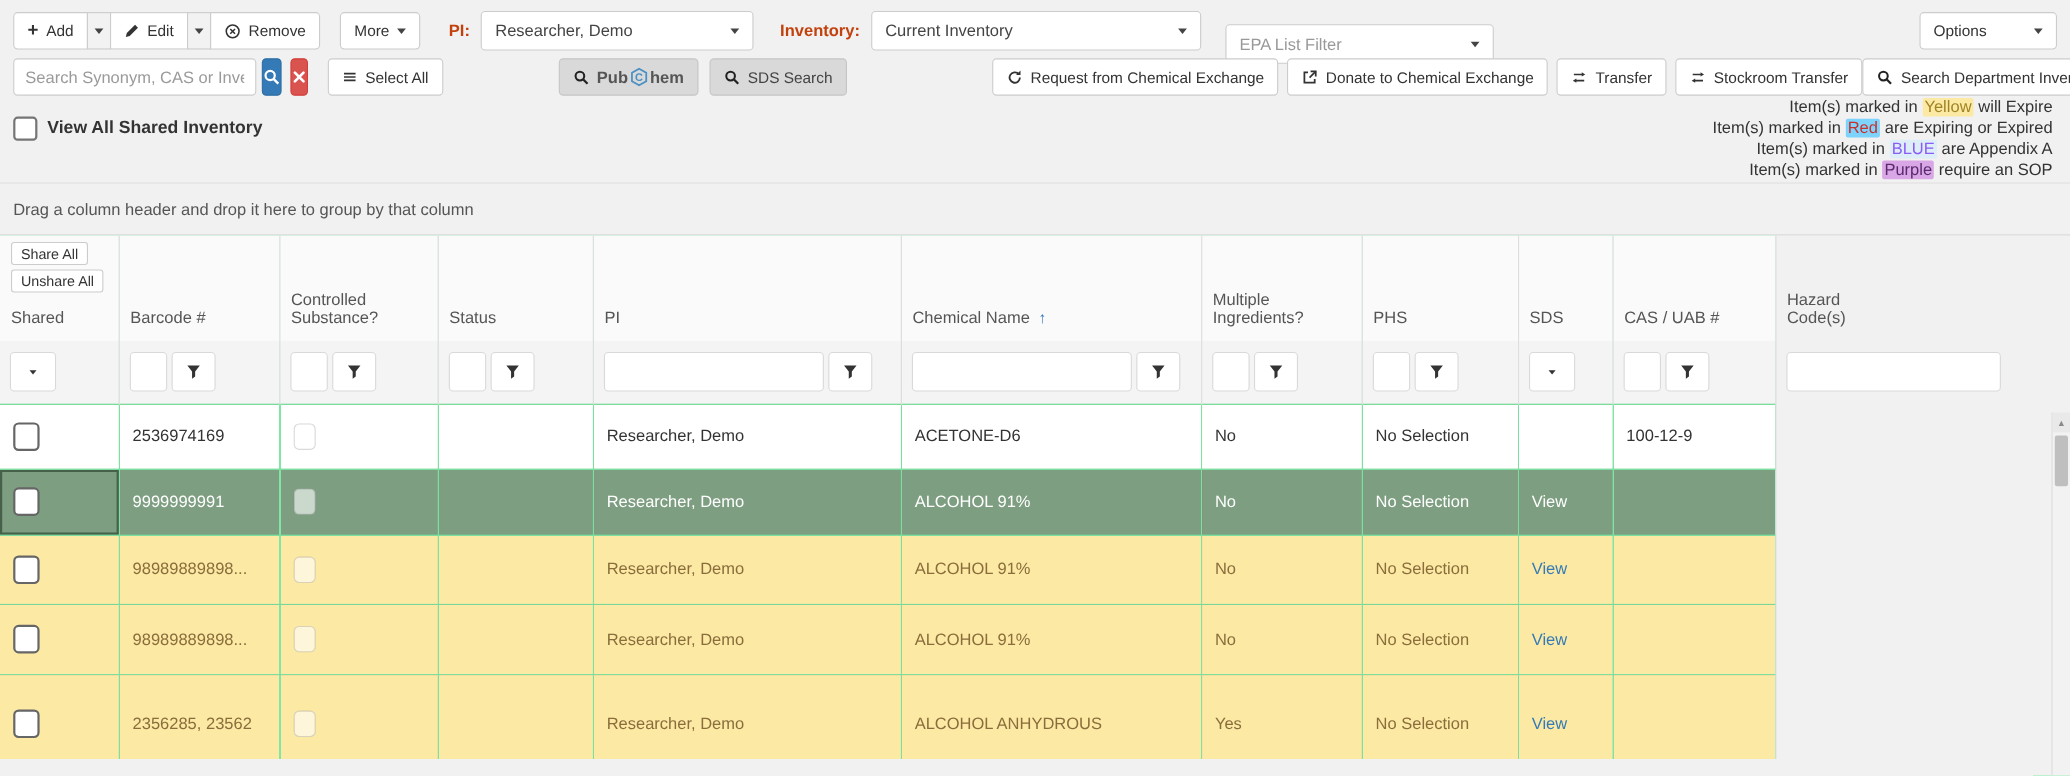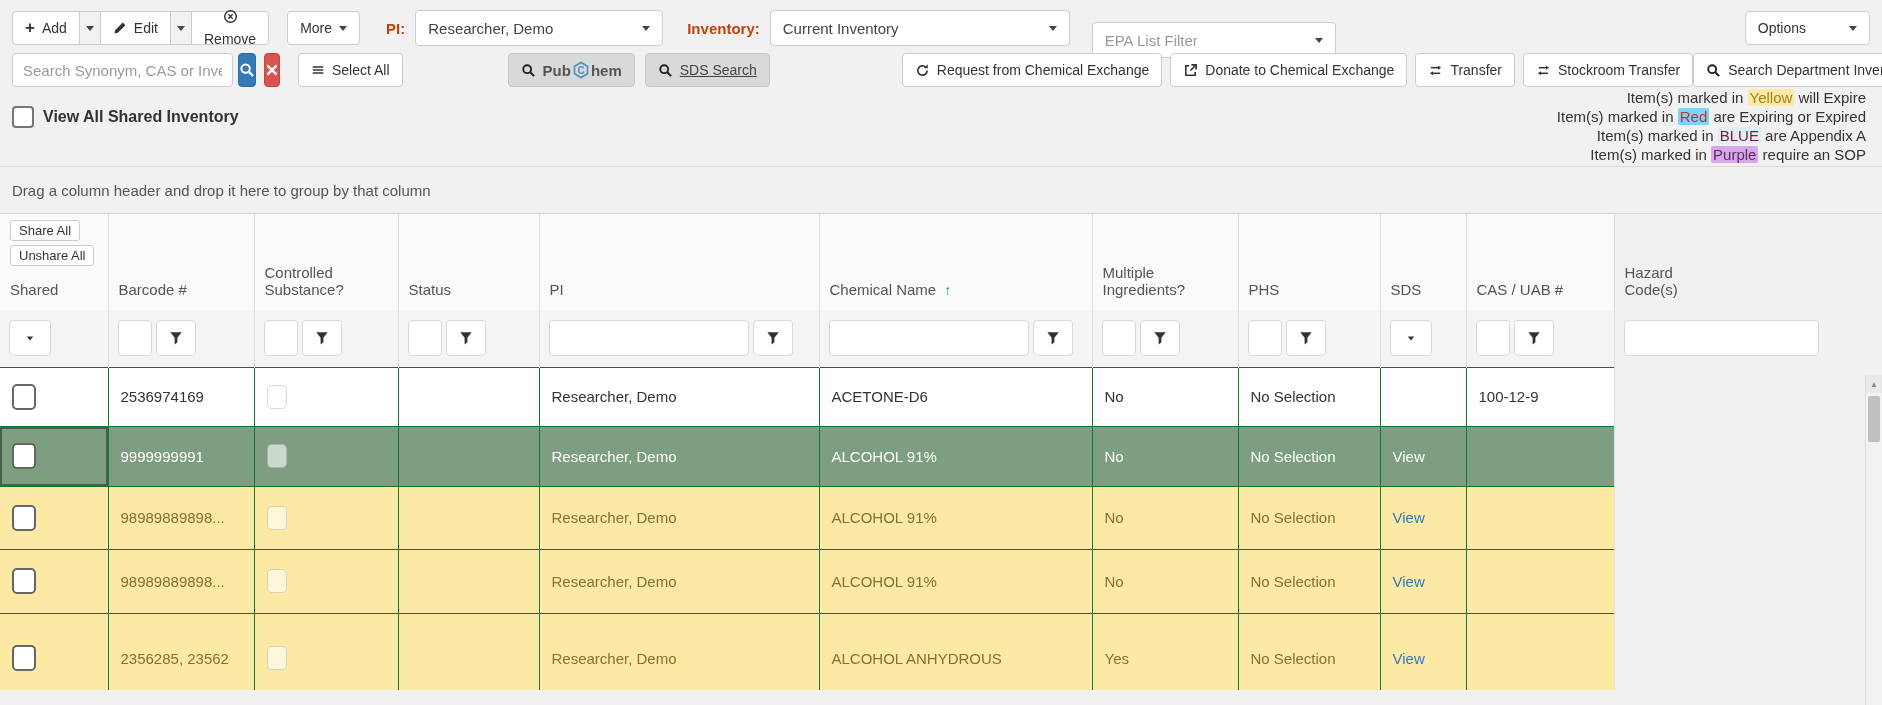--- a/index.html
+++ b/index.html
@@ -17,21 +17,21 @@
     height:34px; padding:0 12px; font-size:14px; color:#333; cursor:pointer;
     white-space:nowrap;
   }
   .btn.gray { background:#d9d9d9; border-color:#c6c6c6; color:#444; }
   .btn.primary { background:#337ab7; border-color:#2e6da4; color:#fff; width:40px; padding:0; }
   .btn.danger { background:#d9534f; border-color:#d43f3a; color:#fff; width:42px; padding:0; }
   .btn.caret-seg { width:22px; padding:0; background:#f2f2f2; }
   .btn-group { display:inline-flex; }
   .btn-group .btn { border-radius:0; margin-left:-1px; }
   .btn-group .btn:first-child { border-radius:4px 0 0 4px; margin-left:0; }
-  .btn-group .btn:last-child { border-radius:0 4px 4px 0;flex-direction:column; }
+  .btn-group .btn:last-child { border-radius:0 4px 4px 0; }
 
   .caret { width:0; height:0; display:inline-block;
     border-left:4px solid transparent; border-right:4px solid transparent;
     border-top:5px solid #444; }
 
   .select {
     display:inline-flex; align-items:center; justify-content:space-between;
     background:#fff; border:1px solid #ccc; border-radius:4px;
     height:36px; padding:0 12px; font-size:15px; color:#444; cursor:pointer;
   }
@@ -54,38 +54,38 @@
   .search-input::placeholder { color:#9a9a9a; }
 
   .pubchem-word { display:inline-flex; align-items:center; font-weight:bold; color:#555; font-size:15px; }
 
   
   .legend { position:absolute; top:88px; right:16px; text-align:right;
     font-size:15px; line-height:19px; color:#333; }
   .tag { padding:0 2px; border-radius:2px; }
   .tag-yellow { background:#fce9a4; color:#a08424; }
   .tag-red    { background:#7dd3fc; color:#c9302c; }
-  .tag-blue   { background:#ddeef8; color:#7f1d1d; }
+  .tag-blue   { background:#ddeef8; color:#8b5cf6; }
   .tag-purple { background:#d9a7e6; color:#5b2a6e; }
 
   
   .view-all { display:flex; align-items:center; gap:9px; margin:16px 12px 0 12px;
     font-weight:bold; font-size:16px; height:26px; }
   .checkbox {
     width:22px; height:22px; background:#fff; border:2px solid #757575; border-radius:4px;
     flex:0 0 auto;
   }
 
   .divider { border-top:1px solid #dcdcdc; margin-top:36px; }
 
   .group-hint { padding:15px 12px 14px 12px; color:#555; font-size:15px; background:#f1f1f1; }
 
   
   .grid-wrap { height:477px; overflow:hidden; position:relative; border-top:1px solid #d9d9d9; }
-  table.grid { width:1491px; border-collapse:collapse; table-layout:fixed; background:#15803d; }
+  table.grid { width:1491px; border-collapse:collapse; table-layout:fixed; background:#86efac; }
 
   tr.header-row { height:90px; }
   tr.header-row th {
     vertical-align:bottom; text-align:left; font-weight:normal; color:#555; font-size:15px;
     padding:6px 10px 12px 10px; border-left:1px solid #dedede; background:#fafafa;
   }
   tr.header-row th:first-child { border-left:none; }
 
   .hdr-shared { display:flex; flex-direction:column; height:78px; }
   .mini-btn {
@@ -245,21 +245,21 @@
       <span class="icon" style="margin:0 1px;">
         <svg width="18" height="18" viewBox="0 0 18 18">
             <polygon points="9,1.5 15.5,5.2 15.5,12.8 9,16.5 2.5,12.8 2.5,5.2" fill="none" stroke="#4a90c4" stroke-width="1.6"></polygon>
             <text x="9" y="12.6" text-anchor="middle" font-size="10" font-family="Liberation Sans, sans-serif" fill="#4a90c4" font-weight="bold">C</text>
           </svg>
       </span>
       <span>hem</span>
     </span>
   </button>
 
-  <button class="btn gray" style="margin-left:10px;text-decoration:underline;">
+  <button class="btn gray" style="margin-left:10px;">
     <span class="icon">
       <svg width="15" height="15" viewBox="0 0 16 16">
           <circle cx="6.6" cy="6.6" r="4.2" fill="none" stroke="#222" stroke-width="2"></circle>
           <line x1="9.9" y1="9.9" x2="14" y2="14" stroke="#222" stroke-width="2.2"></line>
         </svg>
     </span>
     <span>SDS Search</span>
   </button>
 
   <button class="btn" style="margin-left:132px;">

